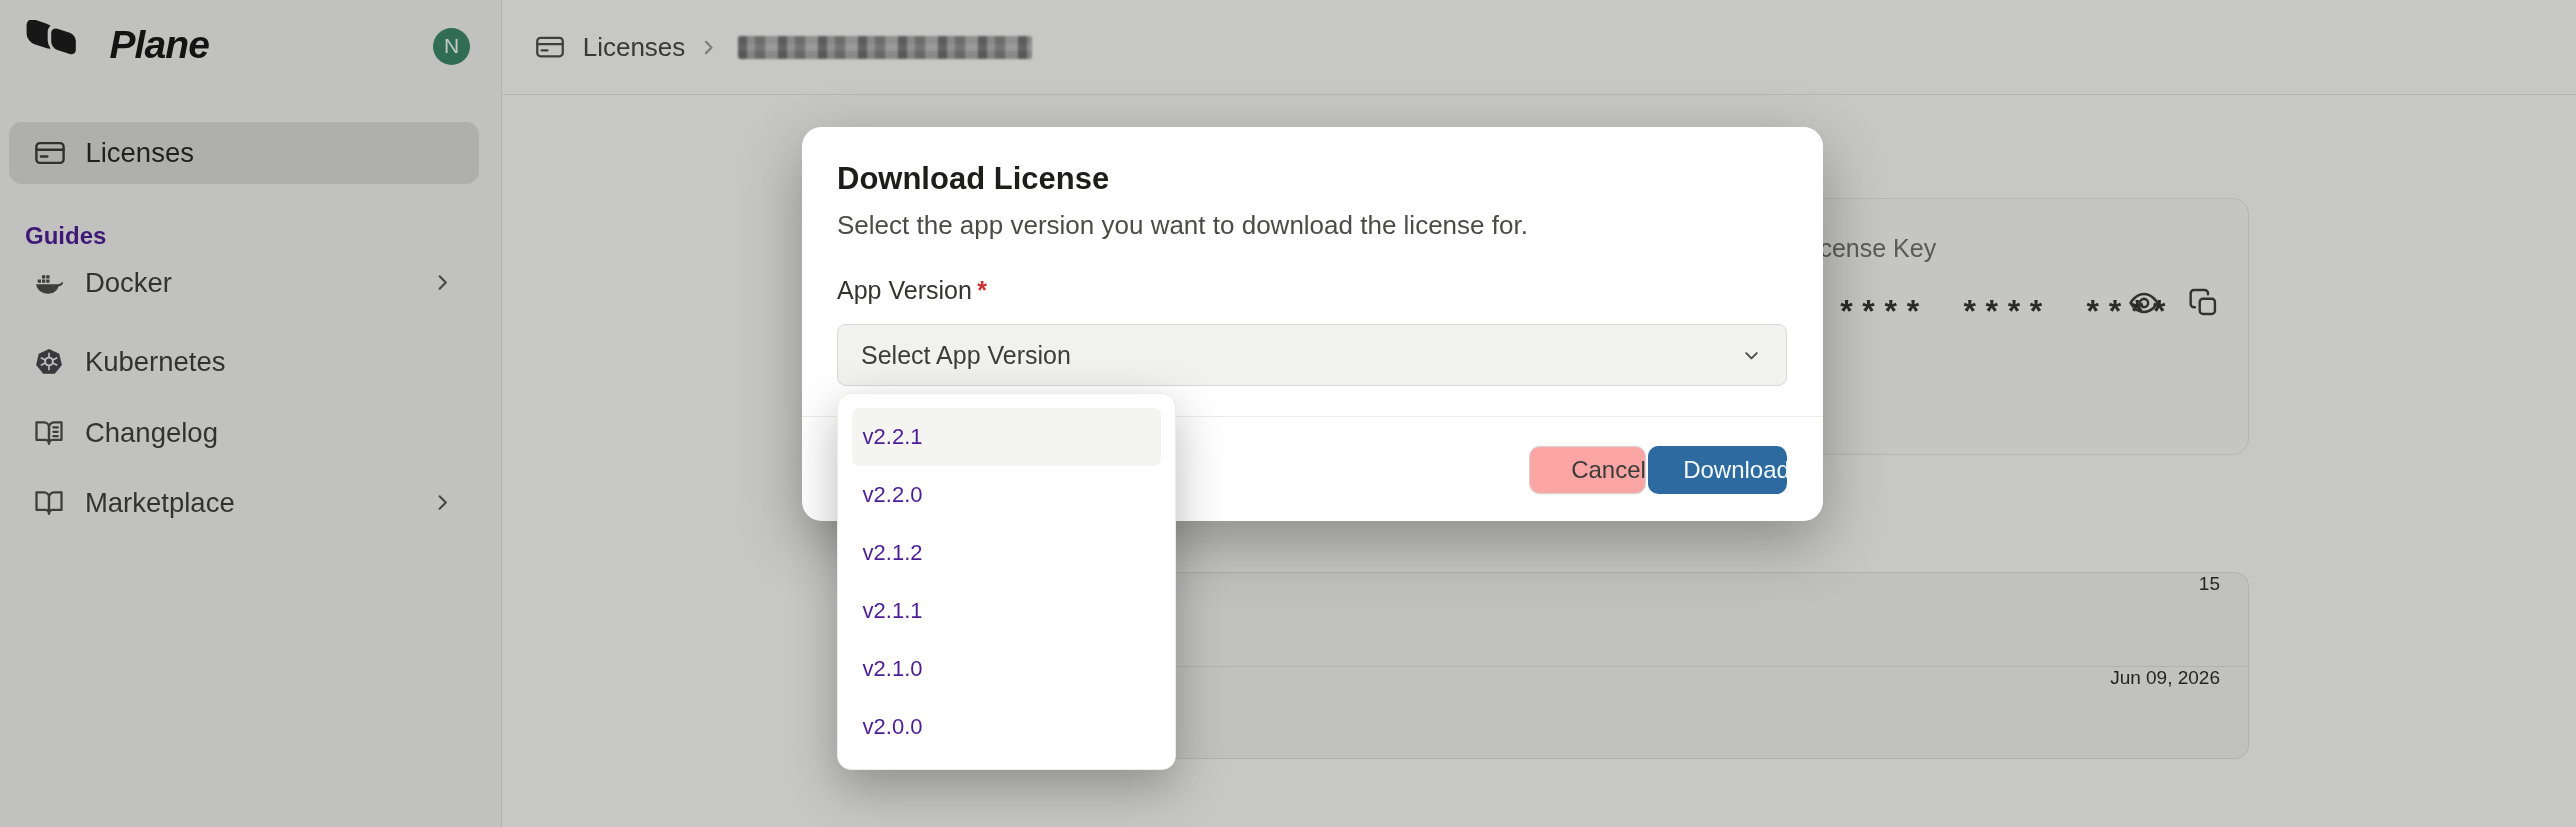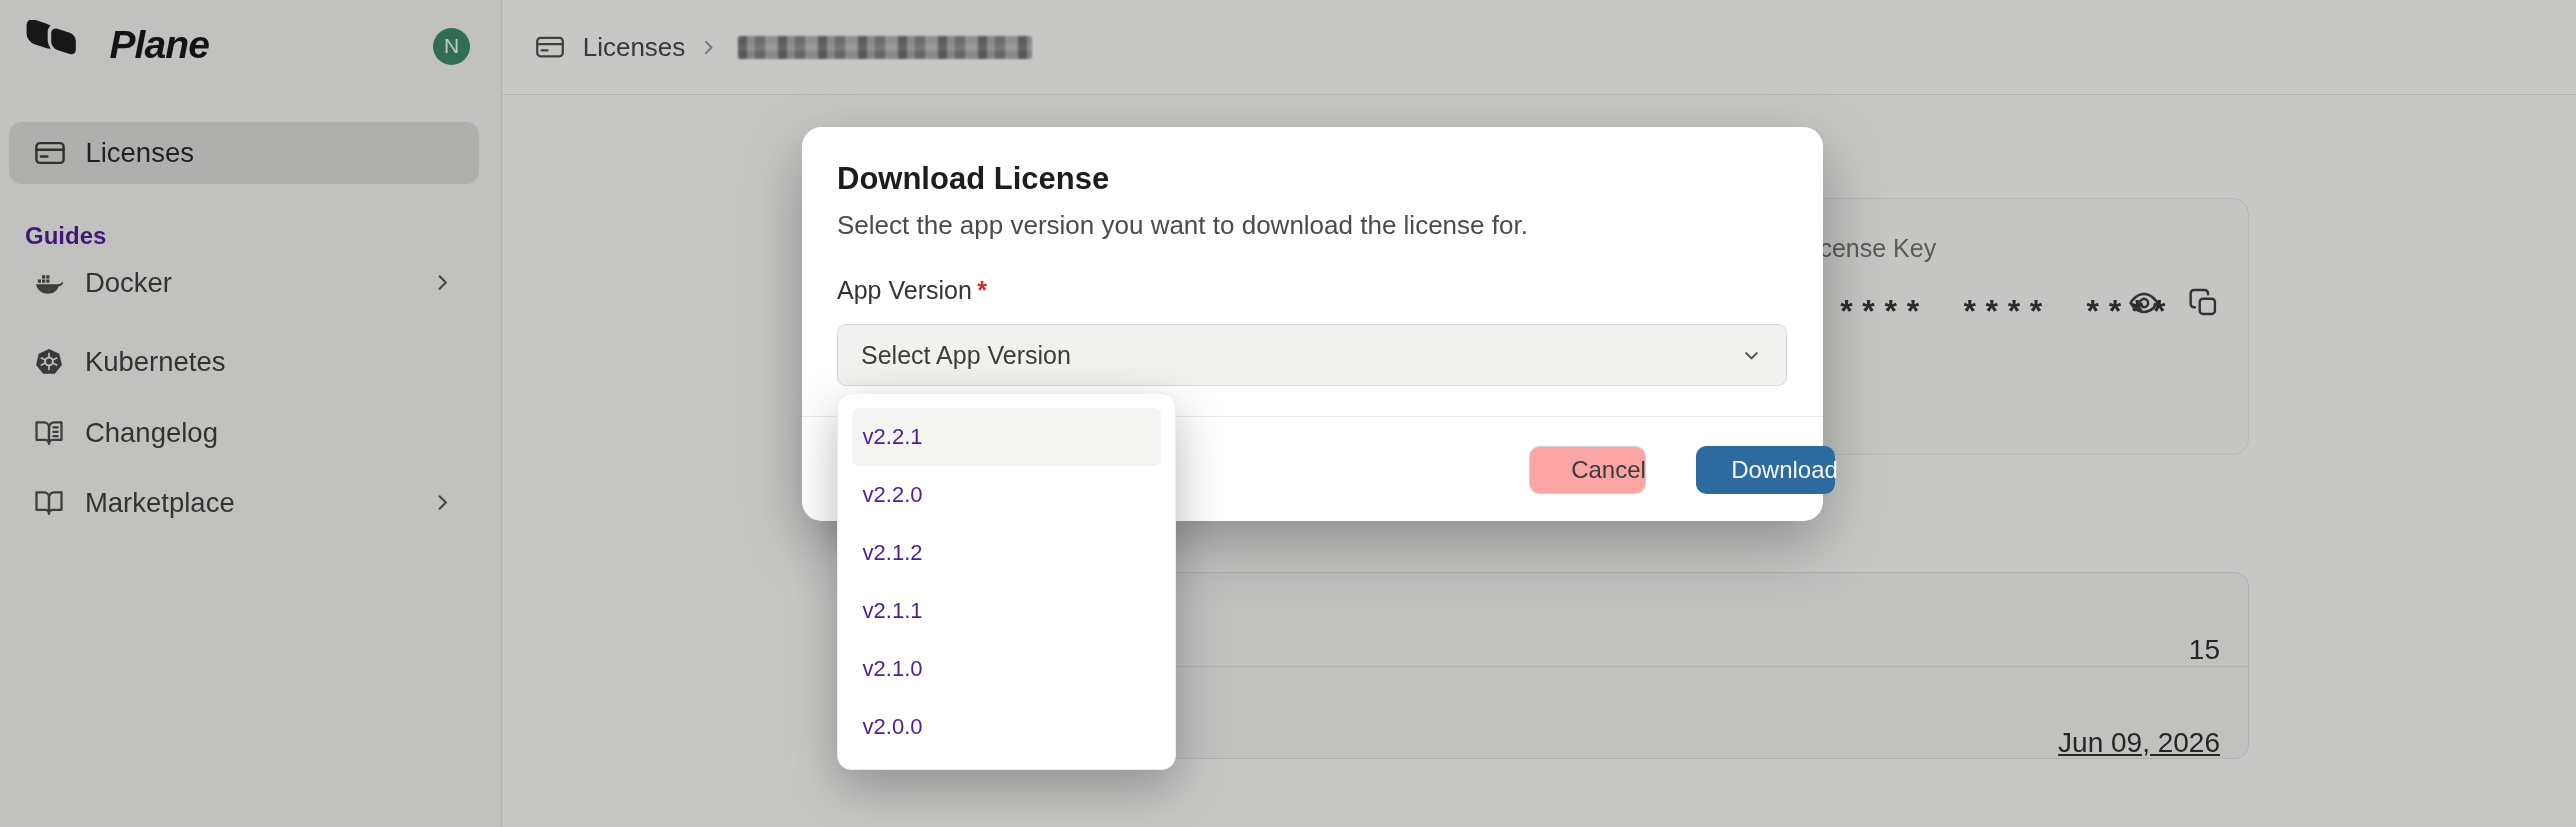--- a/index.html
+++ b/index.html
@@ -32,38 +32,38 @@
 
   
   .license-card{position:absolute;left:886px;top:198px;width:1363px;height:257px;background:#f8f8f7;border:0.9px solid #e3e3e1;border-radius:16px;z-index:1;}
   .lk-label{position:absolute;left:913px;top:35px;font-size:25px;color:#6f6f6d;}
   .masked-key{position:absolute;left:830px;top:94px;font-size:32px;font-weight:700;color:#323230;letter-spacing:9.7px;word-spacing:16px;white-space:nowrap;}
   .icon-btn{position:absolute;width:39px;height:39px;display:flex;align-items:center;justify-content:center;background:none;border:none;padding:0;cursor:pointer;}
   .eye-btn{left:1237px;top:84px;}
   .copy-btn{left:1297px;top:84px;}
 
   .details-card{position:absolute;left:886px;top:572px;width:1363px;height:187px;background:#f2f2f1;border:0.9px solid #dededd;border-radius:14px;z-index:1;overflow:hidden;}
-  .details-row{height:93px;display:flex;align-items:flex-end;justify-content:flex-end;padding-right:28px;font-size:28px;color:#2c2c2a;}
-  .details-row + .details-row{border-top:0.9px solid #dededd;text-decoration:underline;}
+  .details-row{height:93px;display:flex;align-items:flex-start;justify-content:flex-end;padding-right:28px;font-size:19px;color:#2c2c2a;}
+  .details-row + .details-row{border-top:0.9px solid #dededd;}
 
   
   .overlay{position:absolute;inset:0;background:rgba(12,12,12,0.215);z-index:50;}
 
   
   .modal{position:absolute;left:802px;top:127px;width:1021px;height:394px;background:#ffffff;border-radius:19.5px;z-index:60;box-shadow:0 21px 62px rgba(0,0,0,.30);}
   .modal-title{position:absolute;left:35px;top:34px;font-size:31px;font-weight:700;color:#1d1d1b;}
   .modal-sub{position:absolute;left:35px;top:83px;font-size:26px;color:#4b4b49;}
   .field-label{position:absolute;left:35px;top:149px;font-size:25px;font-weight:500;color:#333331;}
   .req{color:#c92f2f;margin-left:5.3px;font-weight:700;}
   .select{position:absolute;left:35px;top:197px;width:950px;height:62px;background:#f1f1ef;border:0.9px solid #d8d8d6;border-radius:8.9px;display:flex;align-items:center;padding:4px 23px;cursor:pointer;}
   .select .ph{font-size:25px;color:#3c3c3a;flex:1;}
   .footer-line{position:absolute;left:0;top:289px;width:100%;height:0.9px;background:#ebebe9;}
   .btn{position:absolute;top:319px;height:48px;border-radius:10.6px;font-size:24px;display:flex;align-items:center;justify-content:center;cursor:pointer;border:none;}
   .btn-cancel{left:727px;width:117px;background:#fca5a5;border:0.9px solid #d4d4d2;color:#3b3b39;box-shadow:0 0.9px 1.8px rgba(0,0,0,.05);padding-left:48px;}
-  .btn-primary{left:894px;width:139px;background:#2d6aa0;color:#f5f9fc;padding-left:44px;}
+  .btn-primary{left:846px;width:139px;background:#2d6aa0;color:#f5f9fc;padding-left:44px;}
 
   
   .dropdown{position:absolute;left:837px;top:393px;width:339px;height:377px;background:#ffffff;border:0.9px solid #ececea;border-radius:14px;z-index:70;box-shadow:0 17.7px 49px rgba(0,0,0,.28);padding:14px 14px;}
   .dd-item{height:58px;display:flex;align-items:center;padding-left:10.6px;font-size:22px;color:#4c1d95;border-radius:7px;cursor:pointer;}
   .dd-item.hl{background:#f4f4f3;}
 
   svg{display:block;}
 </style>
 </head>
 <body>

